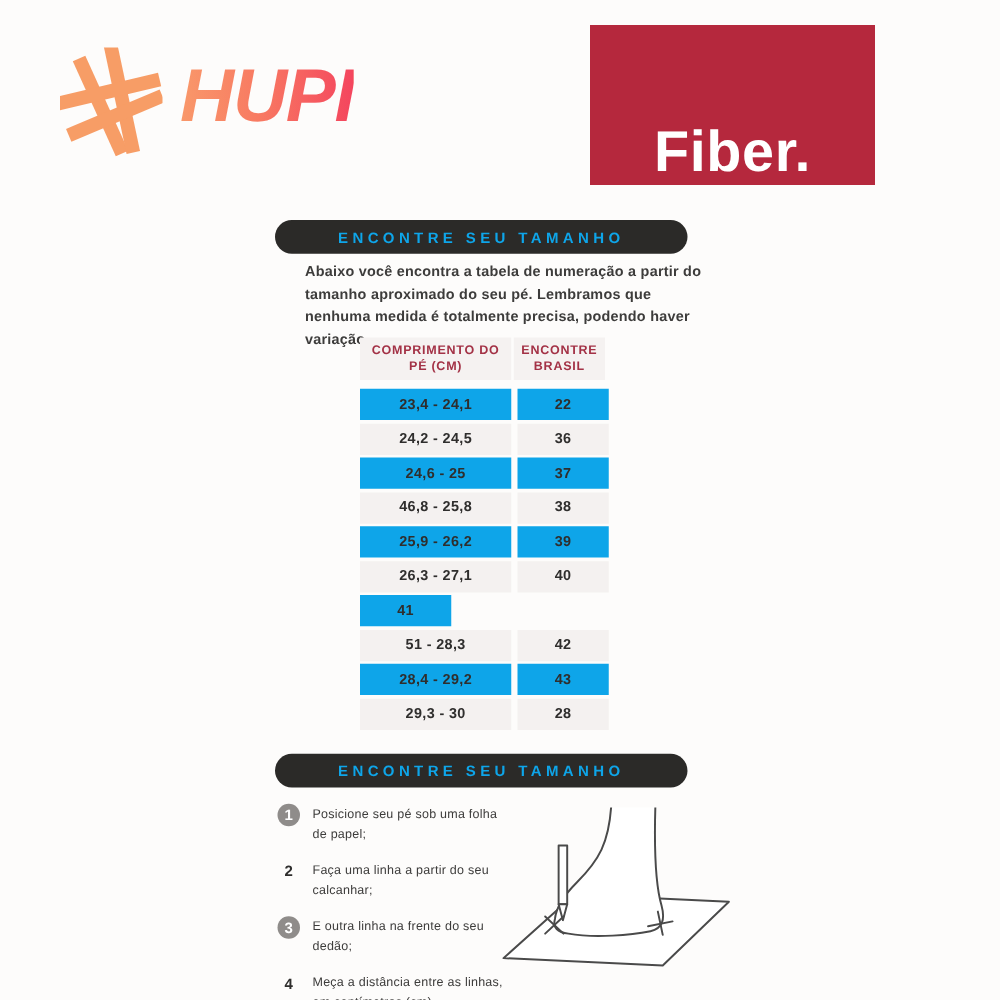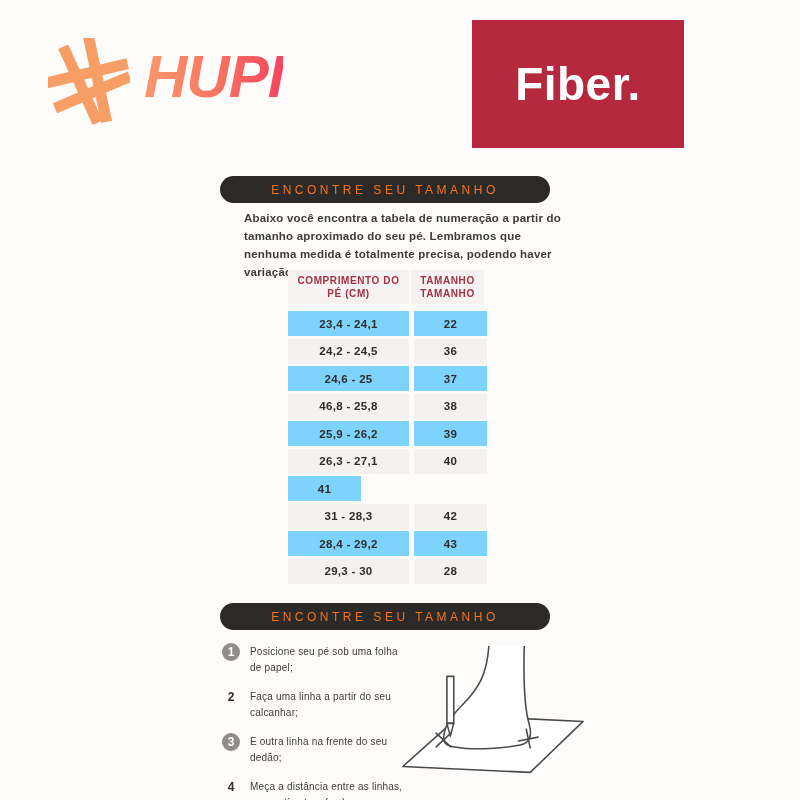--- a/index.html
+++ b/index.html
@@ -17,32 +17,32 @@
     color:#f4695f;
   }
   @supports (-webkit-background-clip: text) {
     .hupi-text {
       background:linear-gradient(90deg,#f9986a 0%, #f87a62 45%, #f4455e 100%);
       -webkit-background-clip:text;
       -webkit-text-fill-color:transparent;
     }
   }
   .fiber-box {
-    position:absolute; left:472px; top:20px; width:212px; height:128px;
-    background:#b5283d; display:flex; align-items:center; justify-content:center;
+    position:absolute; left:472px; top:20px; width:228px; height:128px;
+    background:#b5283d; display:flex; align-items:flex-end; justify-content:center;
   }
   .fiber-text { color:#ffffff; font-size:46px; font-weight:bold; letter-spacing:0.5px; }
 
   
   .pill {
     position:absolute; left:220px; width:330px; height:27px;
     background:#2b2a28; border-radius:14px;
     display:flex; align-items:center; justify-content:center;
   }
-  .pill span { color:#f97316; font-size:12px; font-weight:normal; letter-spacing:3.5px; }
+  .pill span { color:#0ea5e9; font-size:12px; font-weight:bold; letter-spacing:3.5px; }
   .pill-1 { top:176px; }
   .pill-2 { top:603px; }
 
   
   .size-desc {
     position:absolute; left:244px; top:209px; width:330px;
     font-size:11.5px; line-height:18px; font-weight:bold;
     color:#3d3c3b; letter-spacing:0.2px;
   }
 
@@ -57,21 +57,21 @@
   }
   .th-length { width:121px; }
   .th-size { width:73px; }
   .trow { display:flex; gap:5px; margin-bottom:2.5px; }
   .td {
     font-size:11.5px; font-weight:bold; color:#2f2e2d; letter-spacing:0.3px;
     display:flex; align-items:center; justify-content:center; height:25px;
   }
   .td-length { width:121px; }
   .td-size { width:73px; }
-  .trow.dark .td { background:#7dd3fc; }
+  .trow.dark .td { background:#0ea5e9; }
   .trow.light .td { background:#f4f1f0; }
 
   
   .steps { position:absolute; left:222px; top:643px; width:190px; }
   .step { display:flex; margin-bottom:13px; align-items:flex-start; }
   .step-num {
     width:18px; height:18px; flex:0 0 18px; margin-right:10px;
     display:flex; align-items:center; justify-content:center;
     font-size:12px; font-weight:bold; color:#2f2e2d;
   }
@@ -104,21 +104,21 @@
 
   <div class="pill pill-1">
     <span>ENCONTRE SEU TAMANHO</span>
   </div>
 
   <div class="size-desc">Abaixo você encontra a tabela de numeração a partir do tamanho aproximado do seu pé. Lembramos que nenhuma medida é totalmente precisa, podendo haver variação.</div>
 
   <div class="size-table">
     <div class="thead">
       <div class="th th-length">COMPRIMENTO DO PÉ (CM)</div>
-      <div class="th th-size">TAMANHO TAMANHO</div>
+      <div class="th th-size">ENCONTRE BRASIL</div>
     </div>
     <div class="trow dark">
       <div class="td td-length">23,4 - 24,1</div>
       <div class="td td-size">22</div>
     </div>
     <div class="trow light">
       <div class="td td-length">24,2 - 24,5</div>
       <div class="td td-size">36</div>
     </div>
     <div class="trow dark">
@@ -134,21 +134,21 @@
       <div class="td td-size">39</div>
     </div>
     <div class="trow light">
       <div class="td td-length">26,3 - 27,1</div>
       <div class="td td-size">40</div>
     </div>
     <div class="trow dark">
       <div class="td td-size">41</div>
     </div>
     <div class="trow light">
-      <div class="td td-length">31 - 28,3</div>
+      <div class="td td-length">51 - 28,3</div>
       <div class="td td-size">42</div>
     </div>
     <div class="trow dark">
       <div class="td td-length">28,4 - 29,2</div>
       <div class="td td-size">43</div>
     </div>
     <div class="trow light">
       <div class="td td-length">29,3 - 30</div>
       <div class="td td-size">28</div>
     </div>

